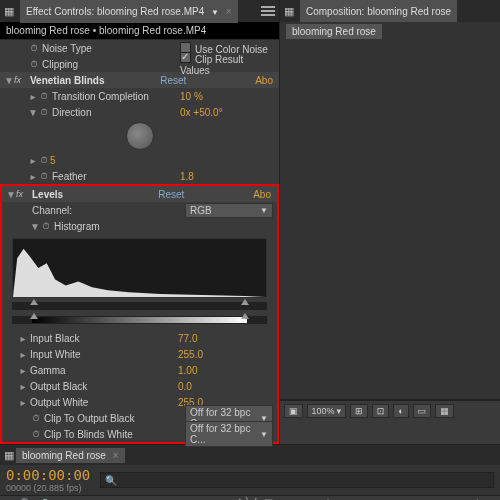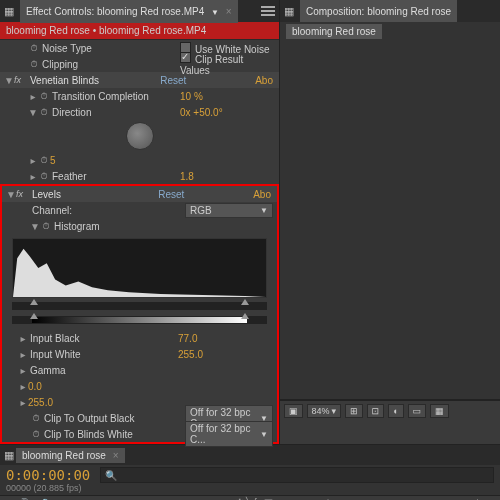--- a/index.html
+++ b/index.html
@@ -9,52 +9,52 @@
   .tab.active { background: #505050; }
   .tab .close { margin-left: 4px; color: #888; cursor: pointer; }
   .tab .dd { margin-left: 4px; font-size: 8px; }
   .menu-icon { display:inline-block; width:14px; height:10px; position:relative;}
   .menu-icon::before,.menu-icon::after{content:"";position:absolute;left:0;right:0;height:2px;background:#aaa;}
   .menu-icon::before{top:0;box-shadow:0 4px 0 #aaa;}
   .menu-icon::after{bottom:0;}
   .layout { display:flex; }
   .left-col { width:280px; border-right:1px solid #222; }
   .right-col { flex:1; }
-  .breadcrumb { padding:3px 6px; color:#ccc; font-size:10px; background:#b91c1c; border-bottom:1px solid #2a2a2a;}
+  .breadcrumb { padding:3px 6px; color:#ccc; font-size:10px; background:#000000; border-bottom:1px solid #2a2a2a;}
   .row { display:flex; align-items:center; height:16px; padding:0 4px; font-size:10px; }
   .row .tw { width:10px; text-align:center; color:#999; cursor:pointer;}
   .row .fx { width:14px; color:#bbb; font-style:italic; font-size:9px;}
   .row .ic { width:12px; text-align:center; color:#aaa; font-size:9px;}
   .row .label { flex:1; color:#ccc; padding-left:2px;}
   .row .value { width:95px; color:#d8a038; text-decoration-color:#6a5020; cursor:pointer;}
   .row .value.reset { color:#88aacc;}
   .row .about { color:#d8a038; margin-left:auto; padding-right:2px;}
   .header-row { background:#444; }
-  .header-row .label { color:#ddd; font-weight:normal;}
+  .header-row .label { color:#ddd; font-weight:bold;}
   .indent1 { padding-left:16px;} .indent2 { padding-left:28px;}
   .checkbox { width:11px; height:11px; border:1px solid #222; background:#666; display:inline-block; margin-right:4px; position:relative;}
   .checkbox.checked::after { content:"✓"; position:absolute; top:-2px; left:0; color:#ddd; font-size:10px;}
   .dial { width:28px; height:28px; border-radius:50%; background:radial-gradient(circle at 40% 40%,#888,#555); margin:2px auto; border:1px solid #333;}
   .redbox { border:2px solid #e00; }
   .dropdown { background:#555; border:1px solid #333; color:#ccc; padding:1px 4px; font-size:10px; width:88px; display:flex; justify-content:space-between; align-items:center; cursor:pointer;}
   .dropdown .arr { font-size:8px;}
   .histogram { margin:4px 10px; height:60px; background:#1a1a1a; border:1px solid #333; position:relative;}
   .histogram svg { width:100%; height:100%;}
   .hist-slider { margin:2px 10px 6px 10px; height:8px; background:#222; position:relative;}
   .hist-slider .bar { position:absolute; top:1px; left:20px; right:20px; height:6px; background:linear-gradient(to right,#000,#fff);}
   .hist-slider .tri { position:absolute; top:-3px; width:0;height:0;border-left:4px solid transparent;border-right:4px solid transparent;border-bottom:6px solid #999;}
   .tri.l{left:18px;} .tri.r{right:18px;}
   .comp-view { background:#333; height:378px; position:relative; border-bottom:1px solid #222;}
   .comp-tab { position:absolute; top:2px; left:6px; background:#555; color:#ddd; padding:2px 6px; font-size:10px;}
   .bottom-bar { display:flex; align-items:center; height:20px; background:#3a3a3a; padding:0 4px; gap:4px; border-top:1px solid #222;}
   .btn-small { background:#4a4a4a; border:1px solid #2a2a2a; color:#ccc; padding:1px 4px; font-size:9px; cursor:pointer; display:flex; align-items:center; gap:2px;}
   .timeline { border-top:1px solid #222; background:#333;}
   .tl-tabbar { display:flex; align-items:center; padding:2px 4px; background:#2a2a2a; height:20px;}
   .tl-tab { background:#505050; color:#ddd; padding:2px 6px; font-size:10px;}
-  .tl-head { display:flex; align-items:flex-start; padding:2px 6px; height:30px;}
+  .tl-head { display:flex; align-items:center; padding:2px 6px; height:30px;}
   .tc { color:#d8a038; font-family:monospace; font-size:14px;}
   .fps { color:#888; font-size:9px;}
   .search-box { margin-left:10px; background:#2a2a2a; border:1px solid #222; height:16px; flex:1; display:flex; align-items:center; padding:0 4px; color:#888; font-size:10px;}
   .tl-cols { display:flex; height:16px; background:#3a3a3a; font-size:9px; color:#888; align-items:center; border-top:1px solid #222; border-bottom:1px solid #222;}
   .tl-cols > div { padding:0 3px;}
   .tl-icons { display:flex; gap:2px; padding:0 4px;}
   .tl-icons span { font-size:10px; color:#999;}
   .eye { color:#ccc; font-size:11px; padding:0 3px;}
   .small-icon { width:12px; height:12px; display:inline-block;}
 </style>
@@ -71,21 +71,21 @@
         <span class="dd">▼</span>
         <span class="close">×</span>
       </div>
       <span style="margin-left:auto" class="menu-icon"></span>
     </div>
     <div class="breadcrumb">blooming Red rose • blooming Red rose.MP4</div>
 
     <div class="row indent2">
       <span class="ic">⏱</span>
       <span class="label">Noise Type</span>
-      <span class="value" style="text-decoration:none;color:#ccc"><span class="checkbox"></span><span>Use White Noise</span></span>
+      <span class="value" style="text-decoration:none;color:#ccc"><span class="checkbox"></span><span>Use Color Noise</span></span>
     </div>
     <div class="row indent2">
       <span class="ic">⏱</span>
       <span class="label">Clipping</span>
       <span class="value" style="text-decoration:none;color:#ccc"><span class="checkbox checked"></span><span>Clip Result Values</span></span>
     </div>
 
     <div class="row header-row">
       <span class="tw">▼</span>
       <span class="fx">fx</span>
@@ -159,27 +159,30 @@
           <span class="value">77.0</span>
         </div>
       <div class="row indent1">
           <span class="tw">▸</span>
           <span class="label">Input White</span>
           <span class="value">255.0</span>
         </div>
       <div class="row indent1">
           <span class="tw">▸</span>
           <span class="label">Gamma</span>
-        </div>
-      <div class="row indent1">
-          <span class="tw">▸</span>
+          <span class="value">1.00</span>
+        </div>
+      <div class="row indent1">
+          <span class="tw">▸</span>
+          <span class="label">Output Black</span>
           <span class="value">0.0</span>
         </div>
       <div class="row indent1">
           <span class="tw">▸</span>
+          <span class="label">Output White</span>
           <span class="value">255.0</span>
         </div>
       <div class="row indent2">
           <span class="ic">⏱</span>
           <span class="label">Clip To Output Black</span>
           <div class="dropdown">
             <span>Off for 32 bpc C...</span>
             <span class="arr">▼</span>
           </div>
         </div>
@@ -200,21 +203,21 @@
       <div class="tab active">
         <span>Composition: blooming Red rose</span>
       </div>
     </div>
     <div class="comp-view">
       <div class="comp-tab">blooming Red rose</div>
     </div>
     <div class="bottom-bar">
       <div class="btn-small">▣</div>
       <div class="btn-small">
-          <span>84%</span>
+          <span>100%</span>
           <span>▾</span>
         </div>
       <div class="btn-small">⊞</div>
       <div class="btn-small">⊡</div>
       <div class="btn-small">◐</div>
       <div class="btn-small">▭</div>
       <div class="btn-small">▦</div>
     </div>
   </div>
 </div>

